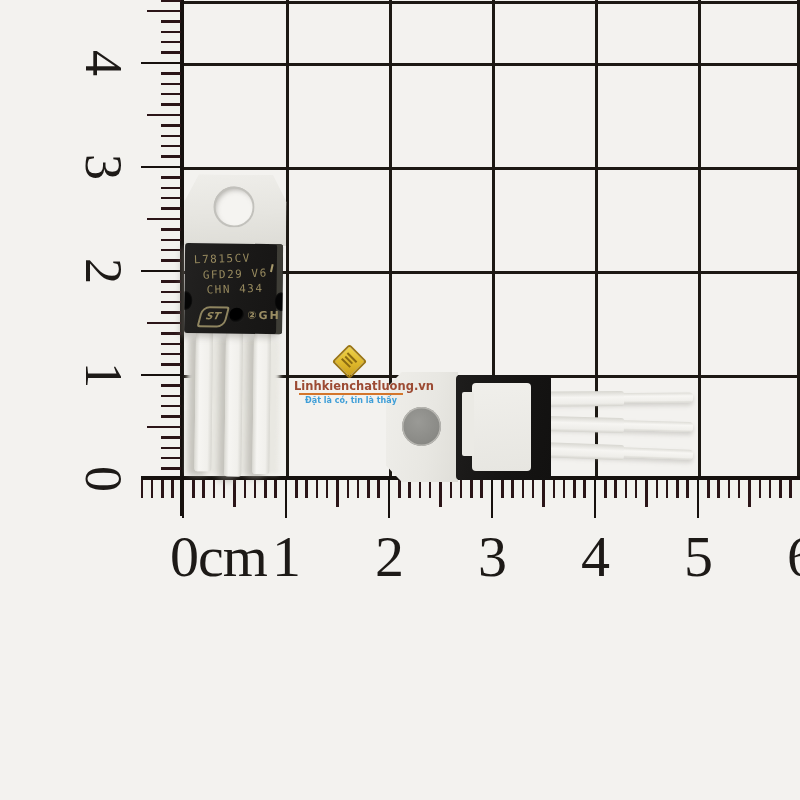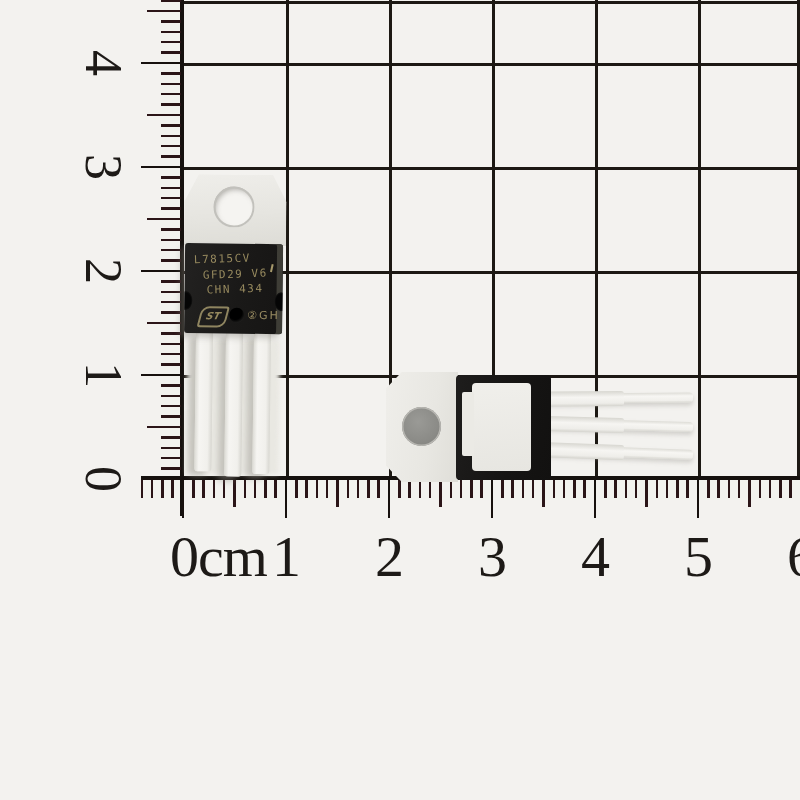--- a/index.html
+++ b/index.html
@@ -55,21 +55,21 @@
   .notch{position:absolute;width:13px;height:19px;border-radius:50%;
          background:radial-gradient(ellipse at center,#050505 55%,#2a2927 90%);top:48px;}
   .notch.nl{left:-5px;} .notch.nr{left:90px;}
   .stlogo{position:absolute;left:15px;top:63px;width:24px;height:17px;
           border:2px solid #8f8560;border-radius:8px 3px 8px 3px;transform:skewX(-14deg);
           font-family:"DejaVu Sans",sans-serif;font-weight:bold;font-style:italic;
           font-size:10px;color:#96895e;text-align:center;line-height:16px;}
   .dimple{position:absolute;left:45px;top:64px;width:15px;height:15px;border-radius:50%;
           background:radial-gradient(circle at 40% 35%,#000 50%,#343331 95%);}
   .mark2gh{position:absolute;left:63px;top:65px;font-family:"DejaVu Sans",sans-serif;
-           font-size:11px;font-weight:normal;letter-spacing:2px;color:#9a8d63;}
+           font-size:11px;font-weight:bold;letter-spacing:2px;color:#9a8d63;}
   #comp-front .legband{position:absolute;left:6px;top:168px;width:92px;height:133px;
            background:#e9e8e2;filter:blur(2px);}
   .leg{position:absolute;width:17px;top:159px;border-radius:0 0 3px 3px;
        background:linear-gradient(90deg,#dcdbd5 0%,#f6f5f2 25%,#f1f0ec 75%,#d8d7d1 100%);
        box-shadow:-6px 5px 6px rgba(140,137,129,.4);}
   .leg.g1{left:14px;height:140px;}
   .leg.g2{left:44px;height:145px;}
   .leg.g3{left:72px;height:142px;}
   
   #comp-back{position:absolute;left:384px;top:370px;width:314px;height:116px;}
@@ -295,14 +295,24 @@
         <span class="shoulder"></span>
       </div>
     <div class="tab"></div>
     <div class="hole"></div>
     <div class="body">
       <div class="pad-main"></div>
       <div class="pad-arm"></div>
     </div>
   </div>
 
+  <div id="watermark">
+    <span class="wm-diamond">
+        <i></i>
+        <i></i>
+        <i></i>
+      </span>
+    <div class="wm-site">Linhkienchatluong.vn</div>
+    <div class="wm-rule"></div>
+    <div class="wm-slogan">Đặt là có, tin là thấy</div>
+  </div>
 
 </div>
 
 </body></html>

